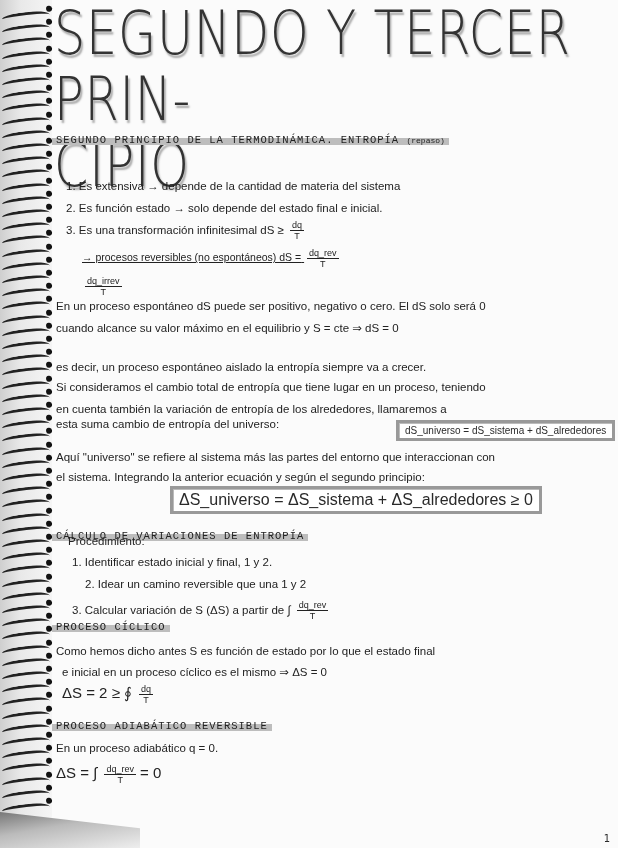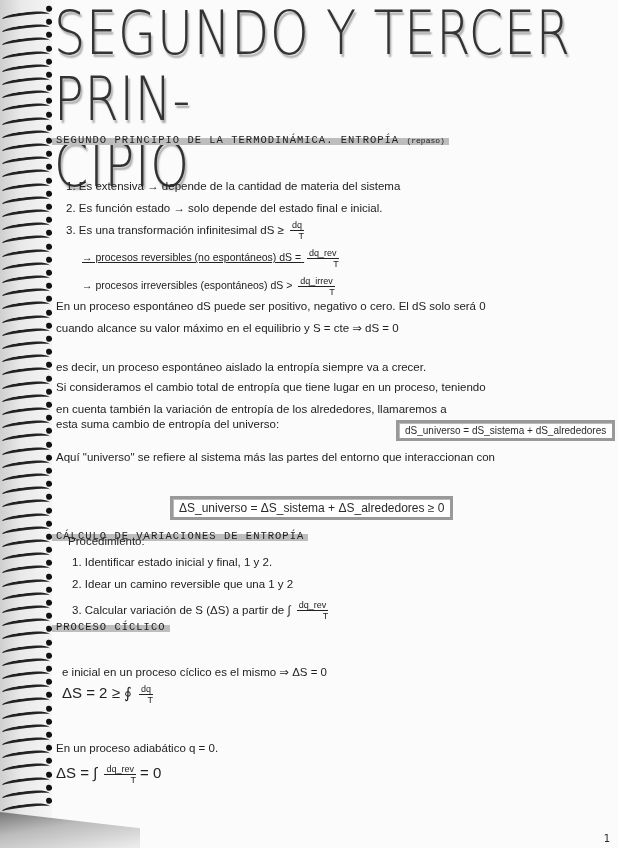--- a/index.html
+++ b/index.html
@@ -35,21 +35,21 @@
   }
   .heading {
     position: absolute; left: 0; white-space: nowrap;
     font-family: "Liberation Mono", monospace; font-size: 10.5px; letter-spacing: 1px;
     color: #222; text-transform: uppercase;
     background: linear-gradient(180deg, transparent 35%, #bdbdbd 35%, #bdbdbd 90%, transparent 90%);
     padding: 0 4px;
   }
   .small { font-size: 8px; text-transform: none; letter-spacing: 0; }
   .u { text-decoration: underline; }
-  .frac { display: inline-block; vertical-align: middle; text-align: right; font-size: 9px; line-height: 10px; margin-left: 3px; }
+  .frac { display: inline-block; vertical-align: middle; text-align: center; font-size: 9px; line-height: 10px; margin-left: 3px; }
   .frac .n { display: block; border-bottom: 1px solid #222; padding: 0 2px; }
   .frac .d { display: block; }
   .box {
     position: absolute; border: 3px solid #999; background: #fff;
     padding: 2px 6px; font-family: "Liberation Sans", sans-serif; font-size: 11px;
     white-space: nowrap; box-shadow: 1px 1px 0 #bbb inset;
   }
   .big { font-size: 15px; }
   .corner {
     position: absolute; left: 0; top: 812px; width: 140px; height: 36px;
@@ -144,54 +144,56 @@
     <span>3. Es una transformación infinitesimal dS ≥</span>
     <span class="frac"><span class="n">dq</span><span class="d">T</span></span>
   </div>
 
   <div class="line" style="top:248px; left:30px; font-size:10.5px;text-decoration:underline;">
     <span>→ procesos reversibles (no espontáneos) dS =</span>
     <span class="frac"><span class="n">dq_rev</span><span class="d">T</span></span>
   </div>
 
   <div class="line" style="top:276px; left:30px; font-size:10.5px;">
-    <span>→ procesos irreversibles (espontáneos) dS &gt;</span>
     <span class="frac"><span class="n">dq_irrev</span><span class="d">T</span></span>
   </div>
 
   <div class="line" style="top:300px;">En un proceso espontáneo dS puede ser positivo, negativo o cero. El dS solo será 0</div>
   <div class="line" style="top:321px;">cuando alcance su valor máximo en el equilibrio y S = cte ⇒ dS = 0</div>
   <div class="line" style="top:361px;">es decir, un proceso espontáneo aislado la entropía siempre va a crecer.</div>
   <div class="line" style="top:381px;">Si consideramos el cambio total de entropía que tiene lugar en un proceso, teniendo</div>
   <div class="line" style="top:403px;">en cuenta también la variación de entropía de los alrededores, llamaremos a</div>
   <div class="line" style="top:418px;">esta suma cambio de entropía del universo:</div>
 
   <div class="box" style="left:344px; top:420px; font-size:10px;">dS_universo = dS_sistema + dS_alrededores</div>
 
   <div class="line" style="top:451px;">Aquí "universo" se refiere al sistema más las partes del entorno que interaccionan con</div>
-
-  <div class="box" style="left:118px; top:496px; font-size:12px;">ΔS_universo = ΔS_sistema + ΔS_alrededores ≥ 0</div>
+  <div class="line" style="top:471px;">el sistema. Integrando la anterior ecuación y según el segundo principio:</div>
+
+  <div class="box" style="left:118px; top:486px; font-size:16px;">ΔS_universo = ΔS_sistema + ΔS_alrededores ≥ 0</div>
 
   <div class="heading" style="top:530px;">Cálculo de variaciones de entropía</div>
 
   <div class="line" style="top:535px; left:16px;">Procedimiento:</div>
   <div class="line" style="top:556px; left:20px;">1. Identificar estado inicial y final, 1 y 2.</div>
-  <div class="line" style="top:578px; left:20px;">2. Idear un camino reversible que una 1 y 2</div>
+  <div class="line" style="top:578px; left:33px;">2. Idear un camino reversible que una 1 y 2</div>
   <div class="line" style="top:600px; left:20px;">
     <span>3. Calcular variación de S (ΔS) a partir de ∫</span>
     <span class="frac"><span class="n">dq_rev</span><span class="d">T</span></span>
   </div>
 
   <div class="heading" style="top:621px;">Proceso cíclico</div>
+  <div class="line" style="top:645px;">Como hemos dicho antes S es función de estado por lo que el estado final</div>
   <div class="line" style="top:665px; left:10px;">e inicial en un proceso cíclico es el mismo ⇒ ΔS = 0</div>
   <div class="line big" style="top:684px; left:10px;">
     <span>ΔS = 2 ≥ ∮</span>
     <span class="frac"><span class="n">dq</span><span class="d">T</span></span>
   </div>
 
+  <div class="heading" style="top:720px;">Proceso adiabático reversible</div>
   <div class="line" style="top:742px;">En un proceso adiabático q = 0.</div>
   <div class="line big" style="top:764px;">
     <span>ΔS = ∫</span>
     <span class="frac"><span class="n">dq_rev</span><span class="d">T</span></span>
     <span>= 0</span>
   </div>
 
   <div class="pagemark">1</div>
 </div>
 

